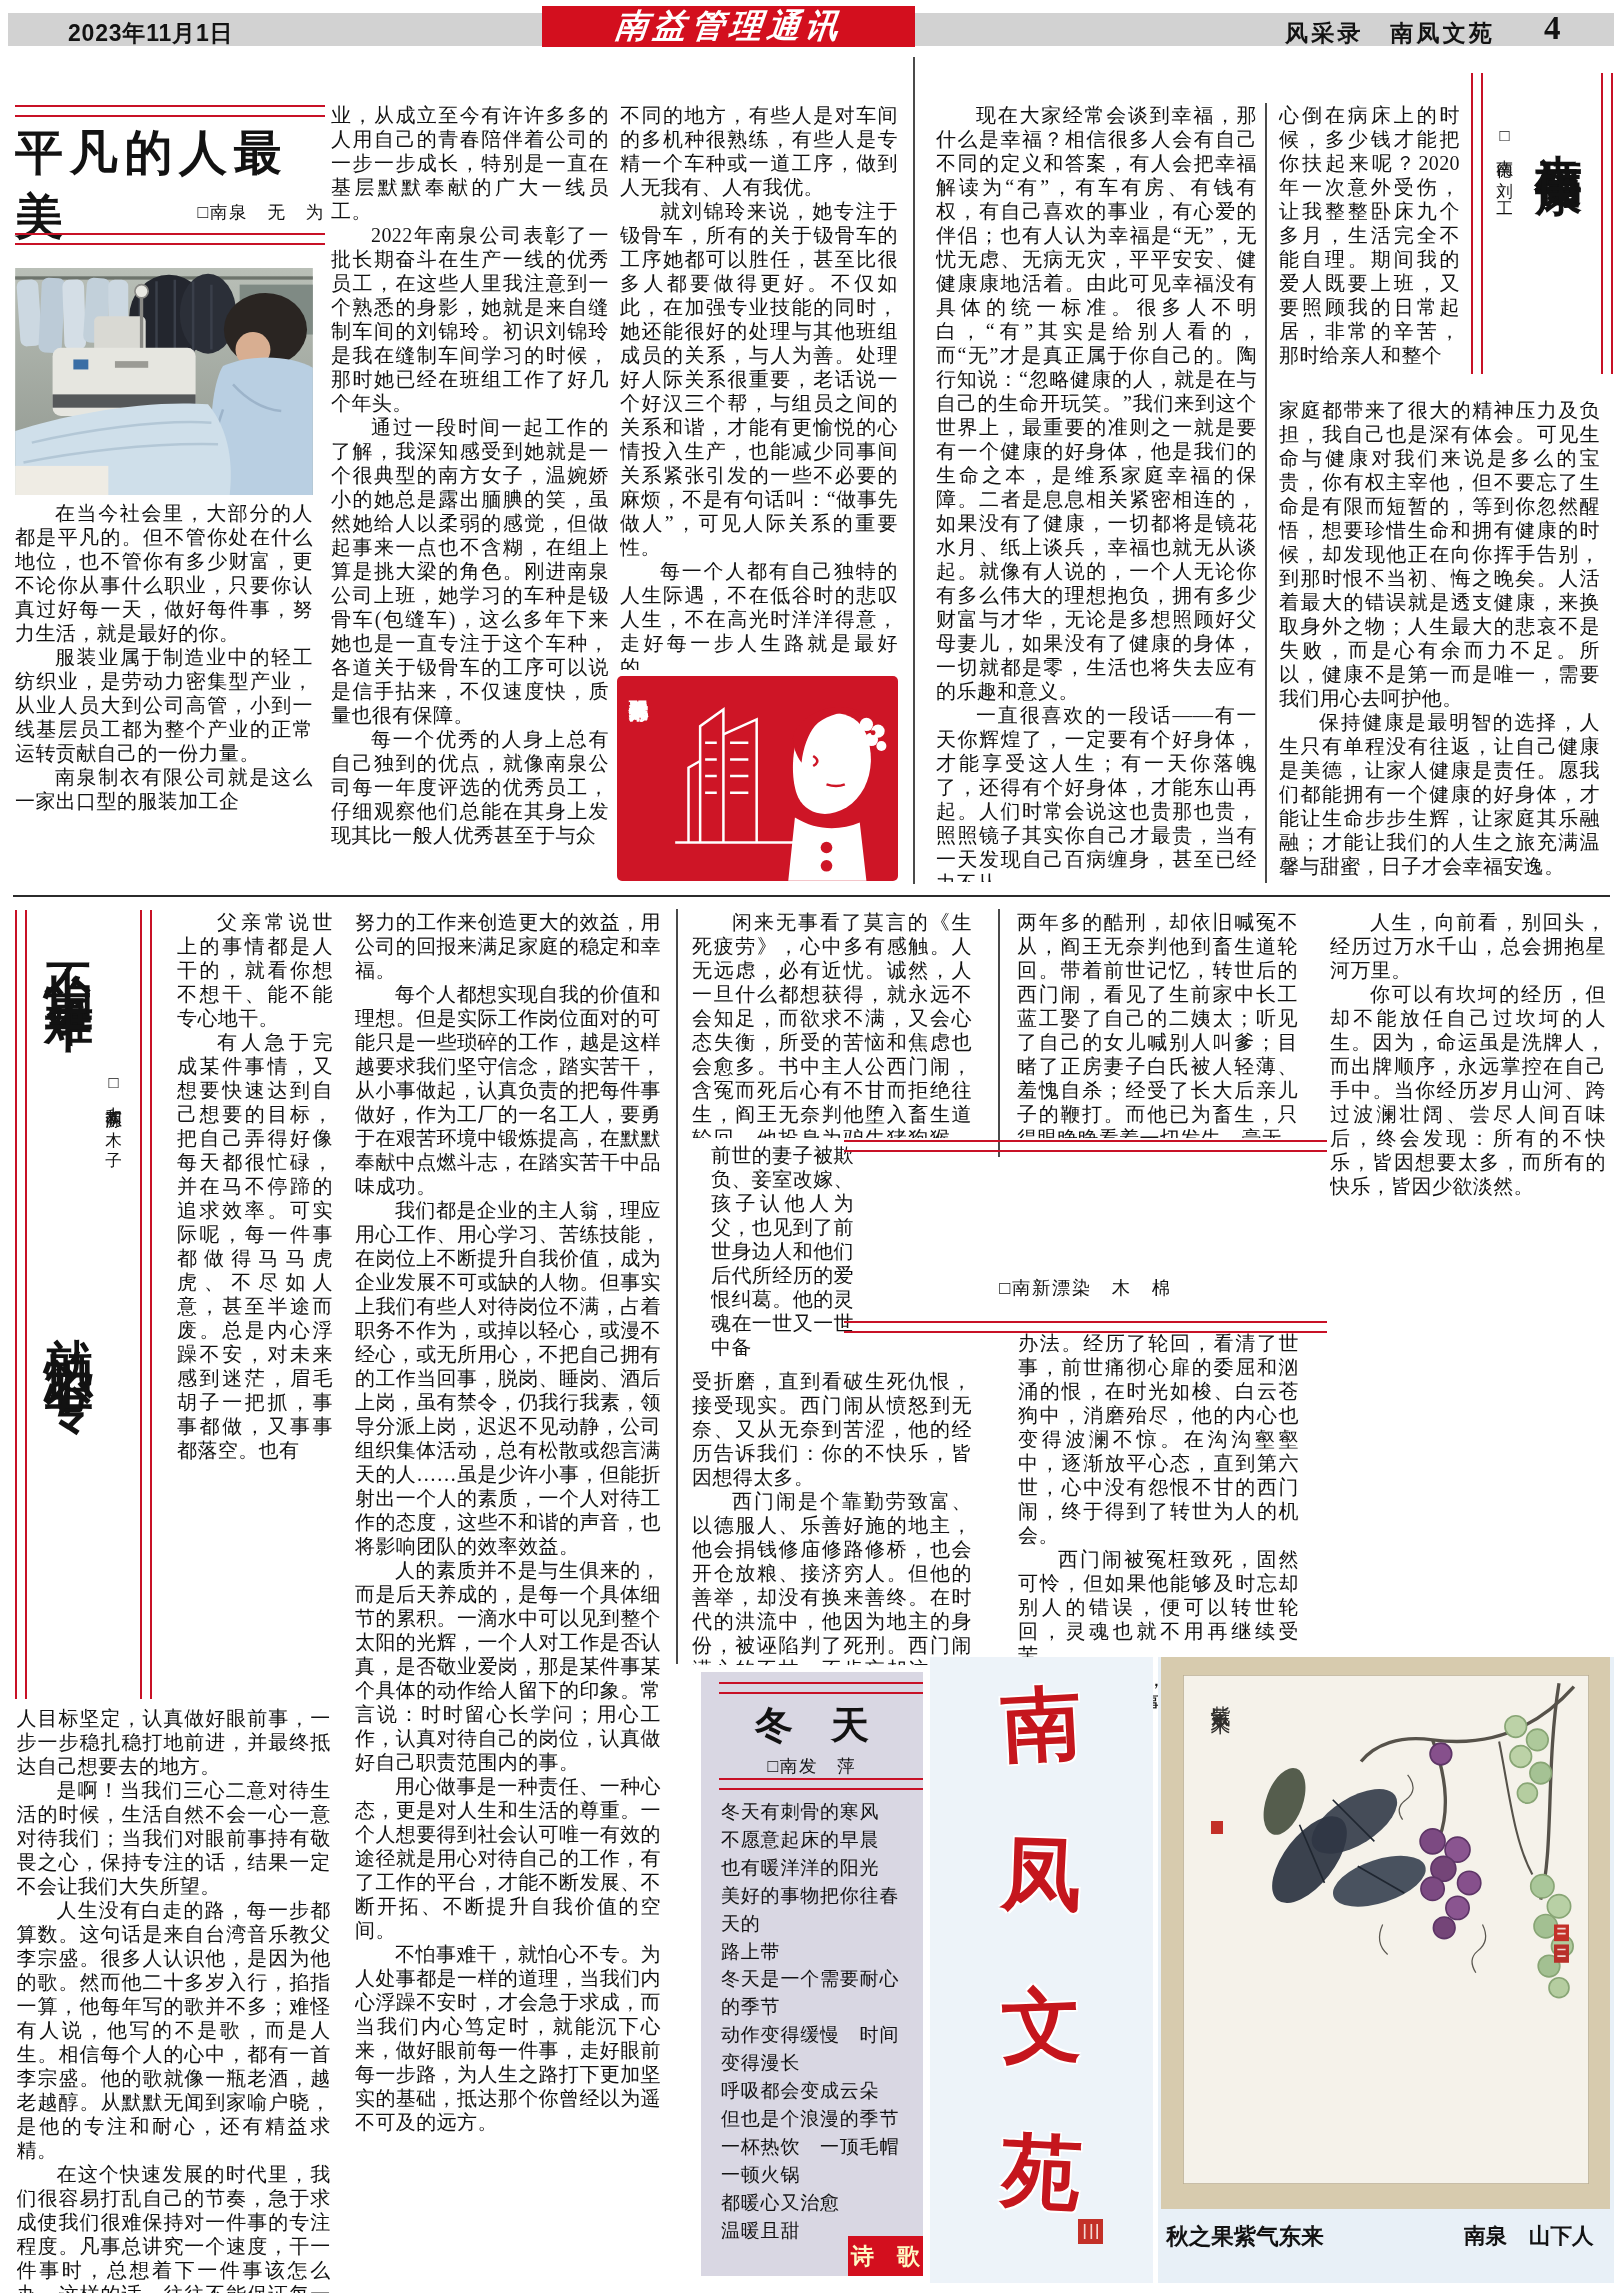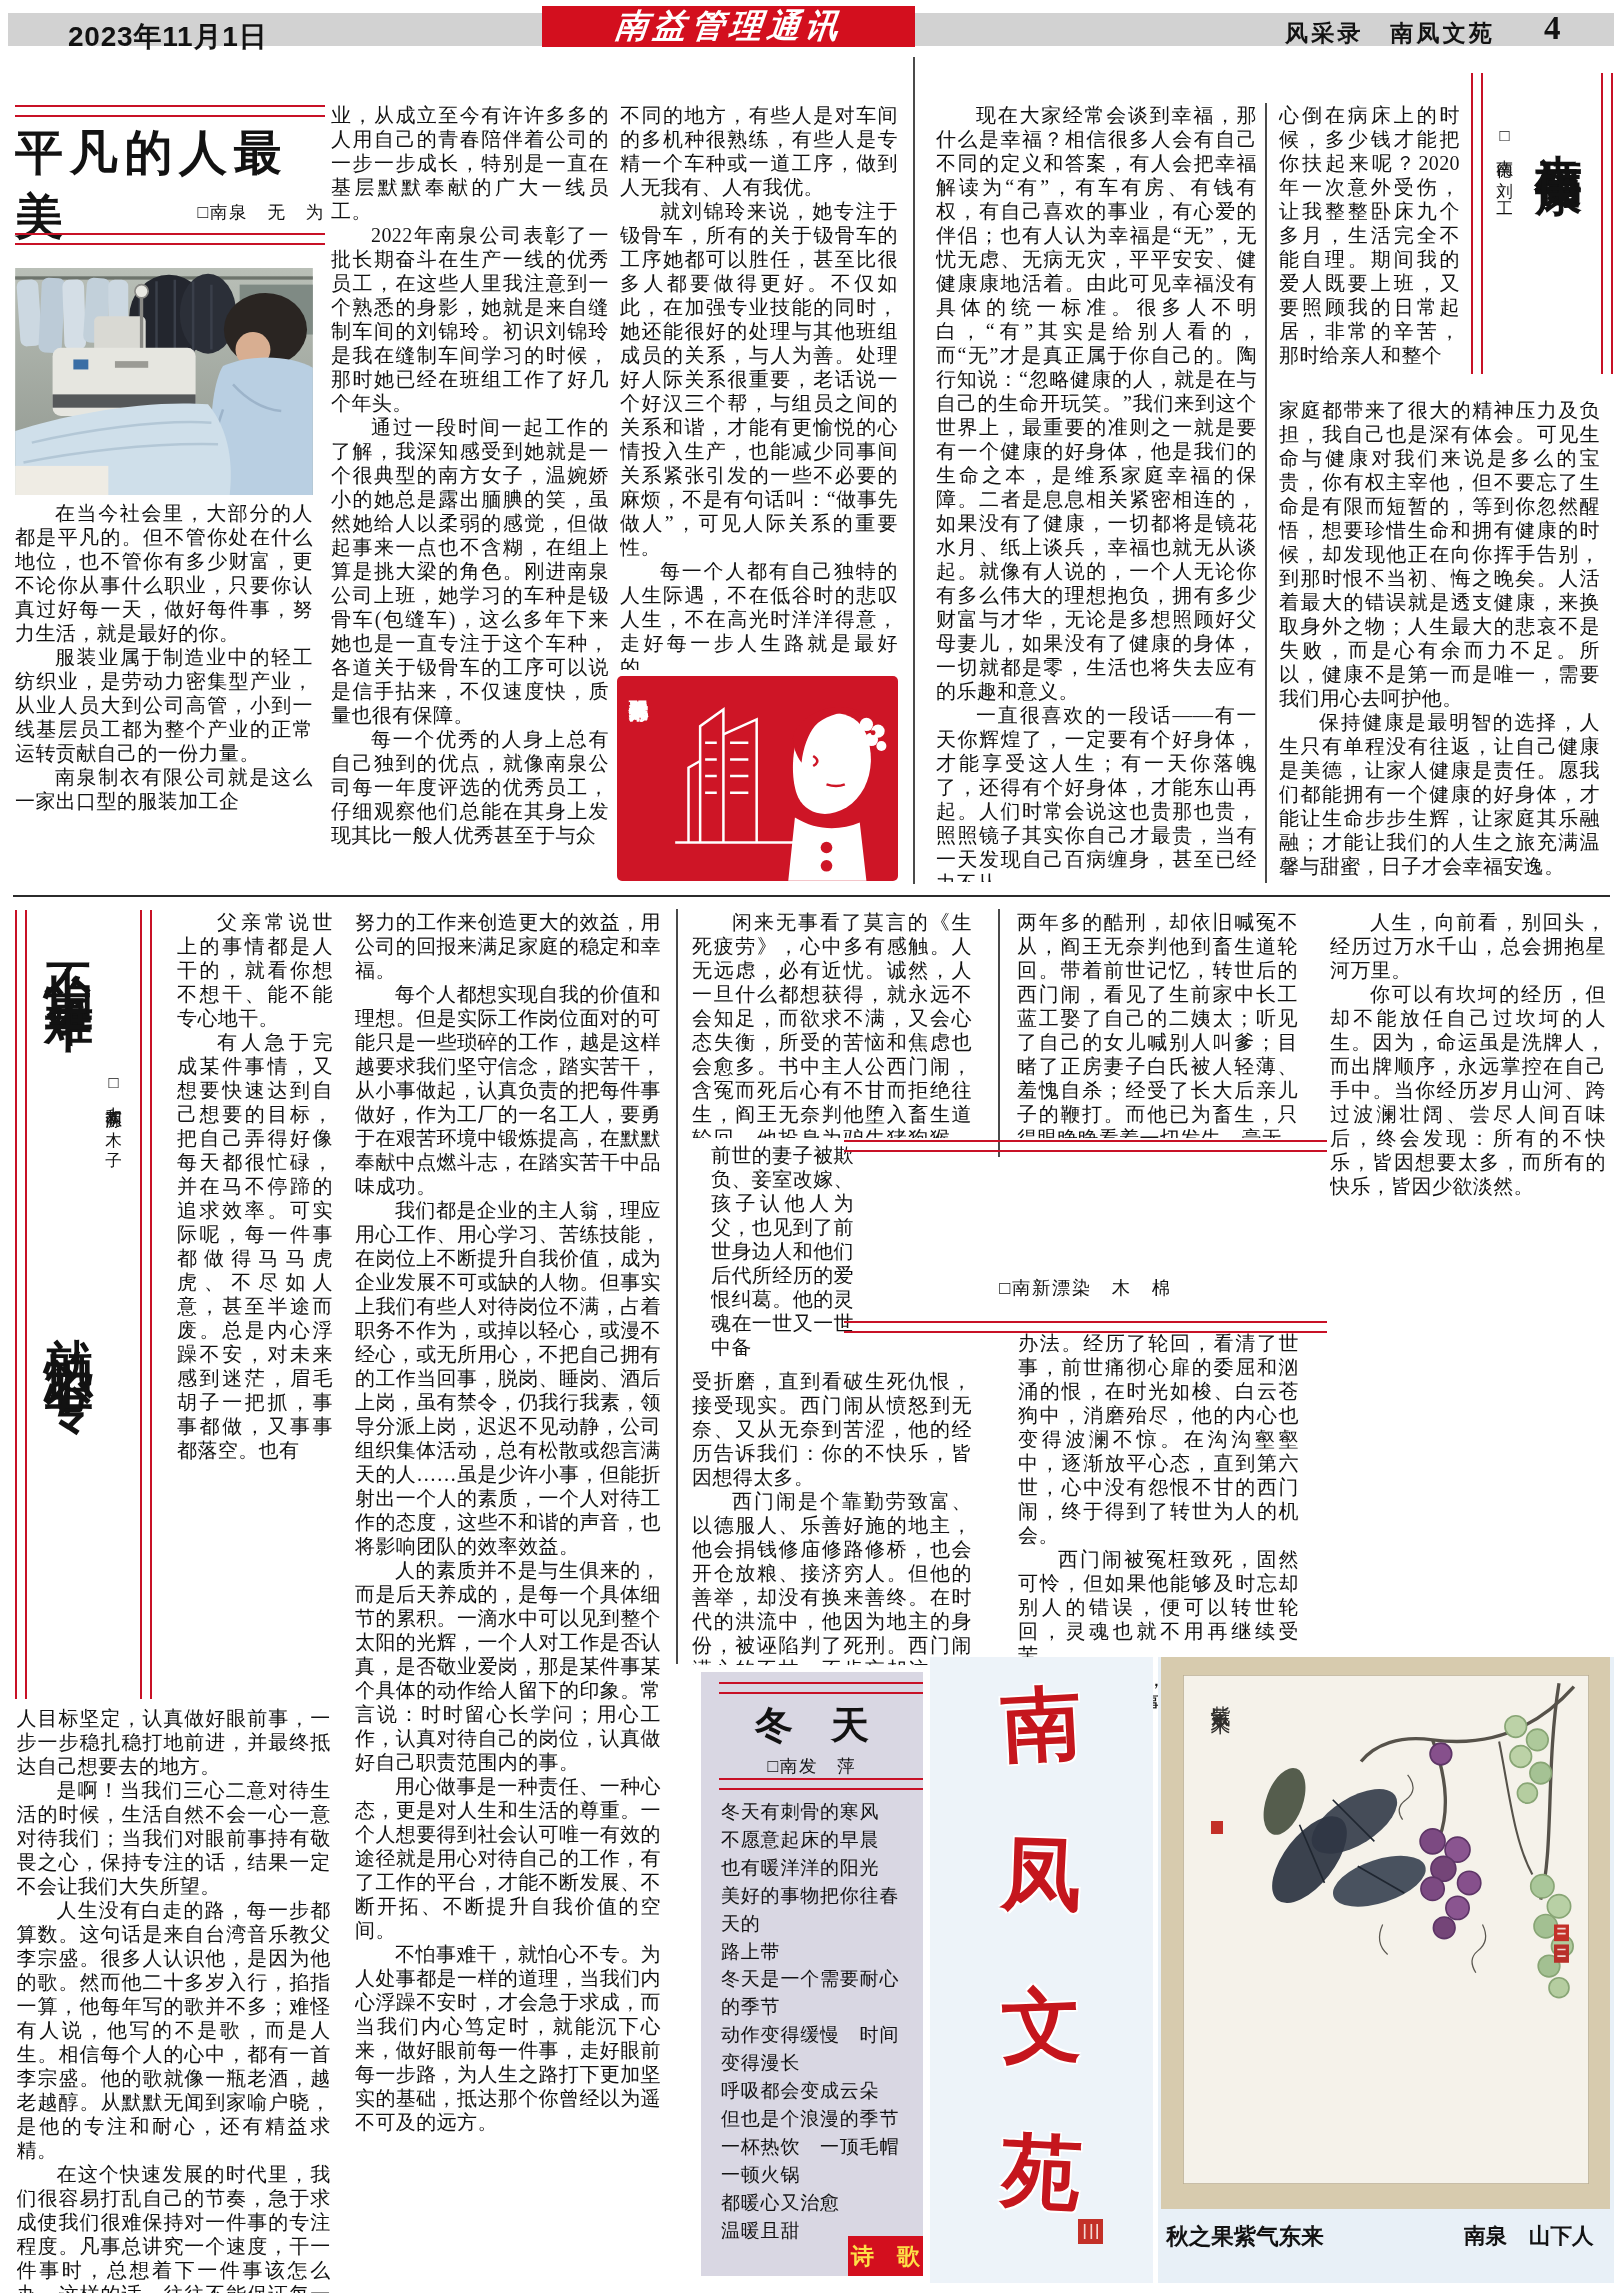--- a/index.html
+++ b/index.html
@@ -9,42 +9,42 @@
   }
   html,body{margin:0;padding:0;background:#ffffff;}
   #page{
     position:relative;width:1622px;height:2295px;background:#fff;
     font-family:"Liberation Serif","DejaVu Serif",serif;color:var(--ink);
     overflow:hidden;
   }
   .abs{position:absolute;}
   
   .hdr-bar{left:8.3px;top:13.3px;width:1606px;height:33px;background:#d2d2d2;}
-  .hdr-date{left:68px;top:18.3px;font-family:"Liberation Sans","DejaVu Sans",sans-serif;font-size:28px;font-weight:bold;letter-spacing:0.8px;}
+  .hdr-date{left:68px;top:18.3px;font-family:"Liberation Sans","DejaVu Sans",sans-serif;font-size:23px;font-weight:bold;letter-spacing:0.8px;}
   .masthead{left:542px;top:5.8px;width:373px;height:41px;background:var(--red2);display:flex;align-items:center;justify-content:center;}
   .masthead span{color:#fff;font-size:33px;font-weight:bold;font-style:italic;letter-spacing:5px;transform:skewX(-6deg);}
   .hdr-sec{left:1285px;top:18.3px;font-size:23px;font-weight:bold;letter-spacing:3.3px;}
   .hdr-page{left:1544px;top:10px;font-size:33px;font-weight:bold;}
   
   .hdouble{height:8.3px;border-top:2.5px solid var(--red);border-bottom:2.5px solid var(--red);}
   .vdouble{width:8.3px;border-left:2.5px solid var(--red);border-right:2.5px solid var(--red);}
   .vrule{width:1.7px;background:#4a4a4a;}
   .hrule{height:1.7px;background:#2b2b2b;}
   
   .col{font-size:20px;line-height:24px;text-align:justify;word-break:break-all;overflow:hidden;letter-spacing:0.4px;}
   .col p{margin:0;text-indent:2em;}
   .col p.noindent{text-indent:0;}
   
   .t-horiz{font-weight:bold;text-align:left;}
   .vtext{writing-mode:vertical-rl;text-orientation:upright;}
   .byline{letter-spacing:1.7px;}
   
   .poembox{background:#d9d7e3;}
   .poem-line{font-size:19px;line-height:28px;letter-spacing:0.8px;}
-  .tag-box{background:var(--red2);color:#fde047;display:flex;align-items:center;justify-content:center;font-weight:bold;}
+  .tag-box{background:var(--red2);color:#fef9c3;display:flex;align-items:center;justify-content:center;font-weight:bold;}
   
   .wy-strip{background:#edf3f9;}
   .wy-char{position:absolute;left:0;width:100%;text-align:center;color:#c5161d;font-weight:bold;font-size:80px;
            text-shadow:1.7px 1.7px 0 #fff,-1.7px -1.7px 0 #fff,1.7px -1.7px 0 #fff,-1.7px 1.7px 0 #fff;}
   .paint-block{background:#e8f0f7;}
   .frame{position:absolute;left:3.3px;top:0;width:449px;height:552px;background:#d7cbae;}
   .paper{position:absolute;left:21.6px;top:18.3px;width:406px;height:509px;background:#f5f2ea;box-shadow:inset 0 0 0 0.8px #b9ad92;}
   .seal{background:#c33028;}
   .stamp{background:#ce1526;border-radius:5px;}
   .stamp-text{position:absolute;left:11.6px;top:10px;height:186px;color:#fff;font-size:19px;font-weight:bold;line-height:1.05;}

